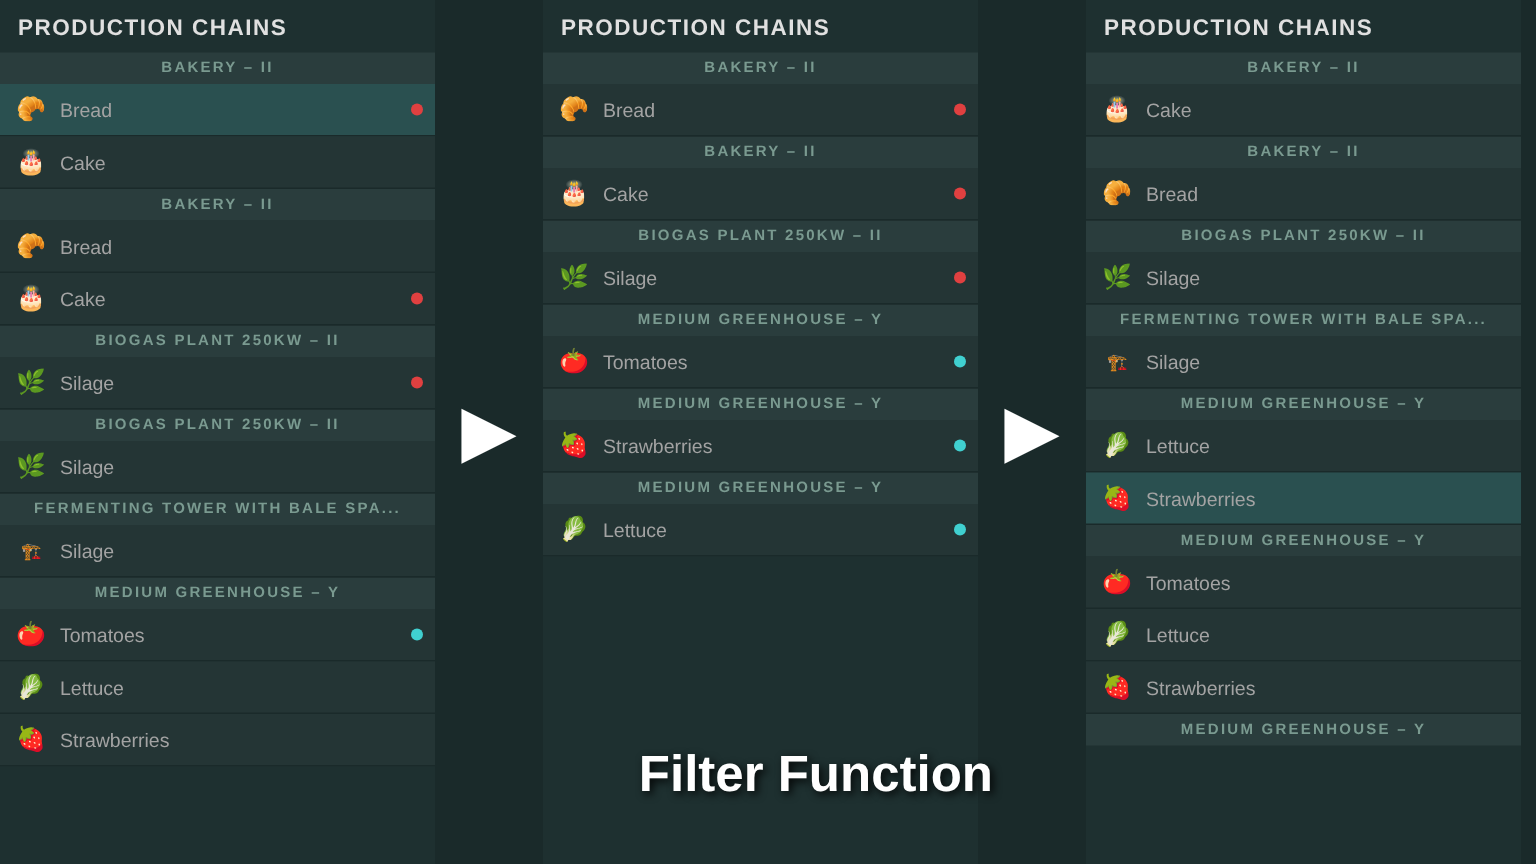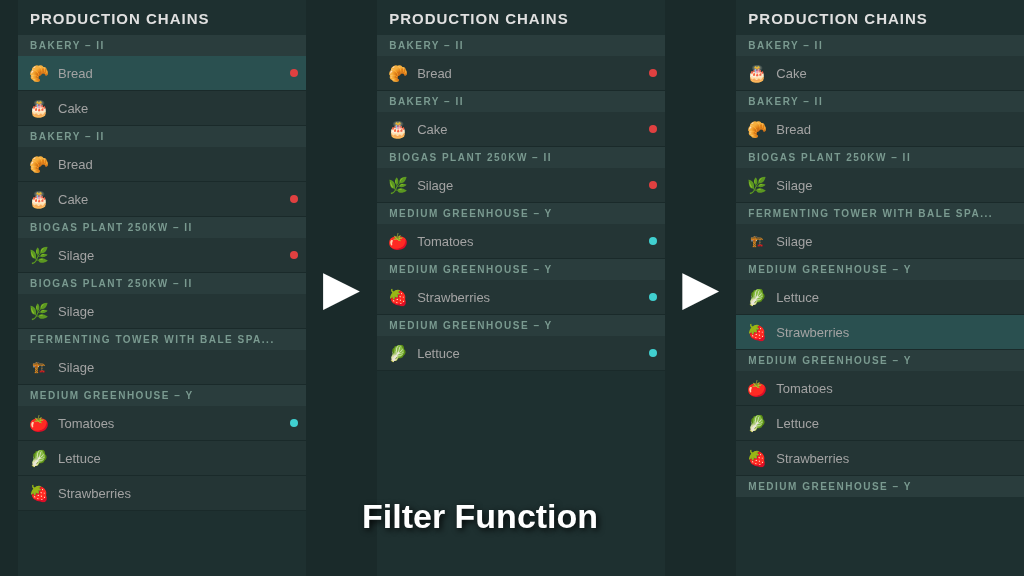--- a/index.html
+++ b/index.html
@@ -34,20 +34,21 @@
     }
 
     .section-header {
       background: #2a3d3d;
       padding: 5px 12px;
       color: #8ab0a0;
       font-size: 10px;
       font-weight: bold;
       letter-spacing: 1.5px;
       text-transform: uppercase;
+      text-align: center;
     }
 
     .list-item {
       display: flex;
       align-items: center;
       padding: 6px 10px;
       background: #243535;
       border-bottom: 1px solid #1a2a2a;
       position: relative;
       min-height: 34px;
@@ -97,21 +98,20 @@
       color: white;
       font-size: 48px;
       line-height: 1;
     }
 
     .panels-wrapper {
       display: flex;
       width: 1024px;
       height: 576px;
       position: relative;
-      padding-left: 18px;
     }
 
     .section-header-text {
       font-size: 10px;
       letter-spacing: 1.5px;
       color: #7a9a90;
     }
   </style>
 </head>
 <body>
@@ -220,21 +220,21 @@
       <div class="dot dot-cyan"></div>
     </div>
 
     <div class="section-header"><span class="section-header-text">MEDIUM GREENHOUSE  –  Y</span></div>
     <div class="list-item">
       <div class="icon">🥬</div>
       <span class="item-name">Lettuce</span>
       <div class="dot dot-cyan"></div>
     </div>
 
-    <div style="position:absolute; bottom:40px; left:362px; width:300px; text-align:left; z-index:20;">
+    <div style="position:absolute; bottom:40px; left:362px; width:300px; text-align:right; z-index:20;">
       <span style="color:white; font-size:34px; font-weight:bold; text-shadow:2px 2px 6px rgba(0,0,0,0.9); font-family:Arial,sans-serif;">Filter Function</span>
     </div>
   </div>
 
   <div class="arrow-container">
     <div class="arrow">▶</div>
   </div>
 
   <div class="panel">
     <div class="panel-title">PRODUCTION CHAINS</div>

